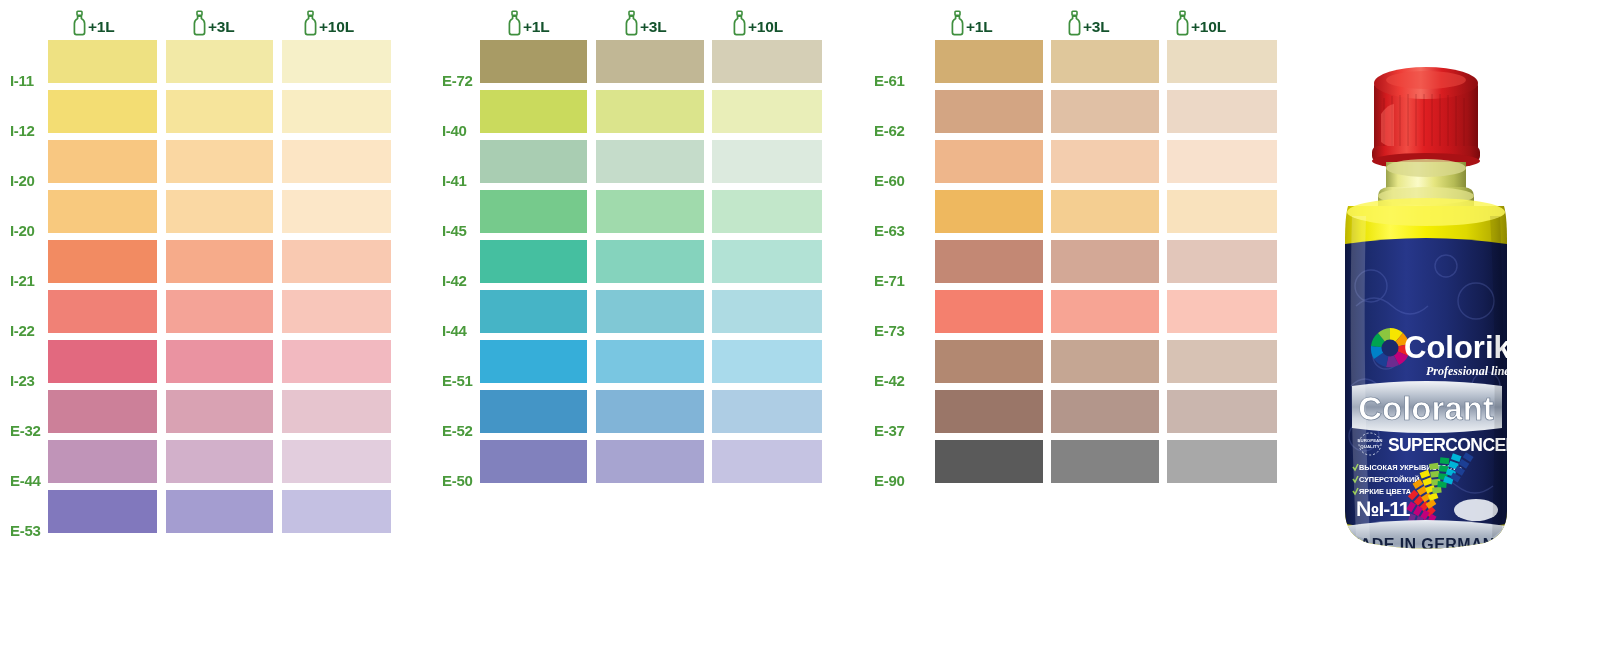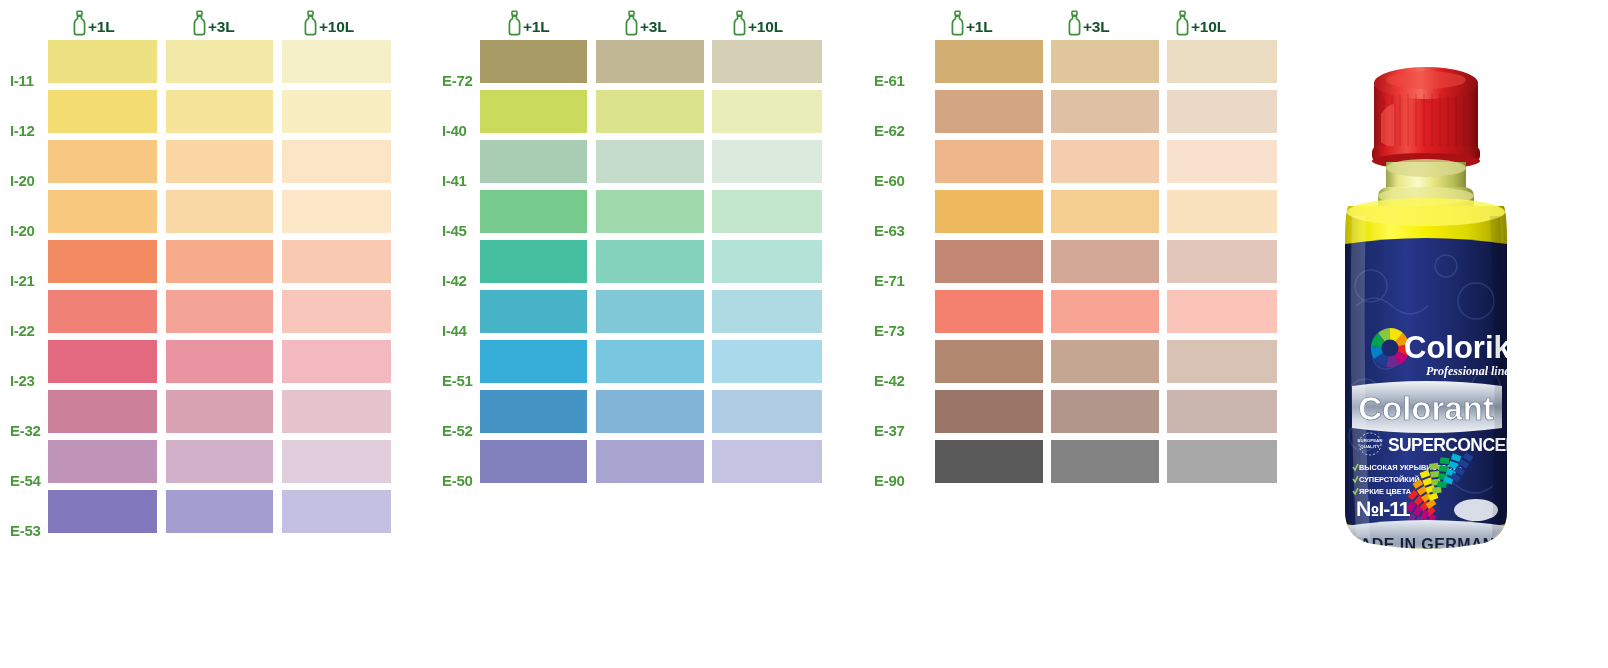--- a/index.html
+++ b/index.html
@@ -150,21 +150,21 @@
             <div class="swatch" title="I-23 +3L #ea93a1" style="left: 166px; width: 107px; height: 43px; background: rgb(234, 147, 161);"></div>
             <div class="swatch" title="I-23 +10L #f2b9c0" style="left: 282px; width: 109px; height: 43px; background: rgb(242, 185, 192);"></div>
           </div>
           <div class="row">
             <div class="row-label" style="left: 10px;">E-32</div>
             <div class="swatch" title="E-32 +1L #cc8099" style="left: 48px; width: 109px; height: 43px; background: rgb(204, 128, 153);"></div>
             <div class="swatch" title="E-32 +3L #d9a2b3" style="left: 166px; width: 107px; height: 43px; background: rgb(217, 162, 179);"></div>
             <div class="swatch" title="E-32 +10L #e6c4ce" style="left: 282px; width: 109px; height: 43px; background: rgb(230, 196, 206);"></div>
           </div>
           <div class="row">
-            <div class="row-label" style="left: 10px;">E-54</div>
+            <div class="row-label" style="left: 10px;">E-44</div>
             <div class="swatch" title="E-54 +1L #c094b8" style="left: 48px; width: 109px; height: 43px; background: rgb(192, 148, 184);"></div>
             <div class="swatch" title="E-54 +3L #d2b0ca" style="left: 166px; width: 107px; height: 43px; background: rgb(210, 176, 202);"></div>
             <div class="swatch" title="E-54 +10L #e2cddd" style="left: 282px; width: 109px; height: 43px; background: rgb(226, 205, 221);"></div>
           </div>
           <div class="row">
             <div class="row-label" style="left: 10px;">E-53</div>
             <div class="swatch" title="E-53 +1L #8178bd" style="left: 48px; width: 109px; height: 43px; background: rgb(129, 120, 189);"></div>
             <div class="swatch" title="E-53 +3L #a49dd0" style="left: 166px; width: 107px; height: 43px; background: rgb(164, 157, 208);"></div>
             <div class="swatch" title="E-53 +10L #c4c0e2" style="left: 282px; width: 109px; height: 43px; background: rgb(196, 192, 226);"></div>
           </div>

